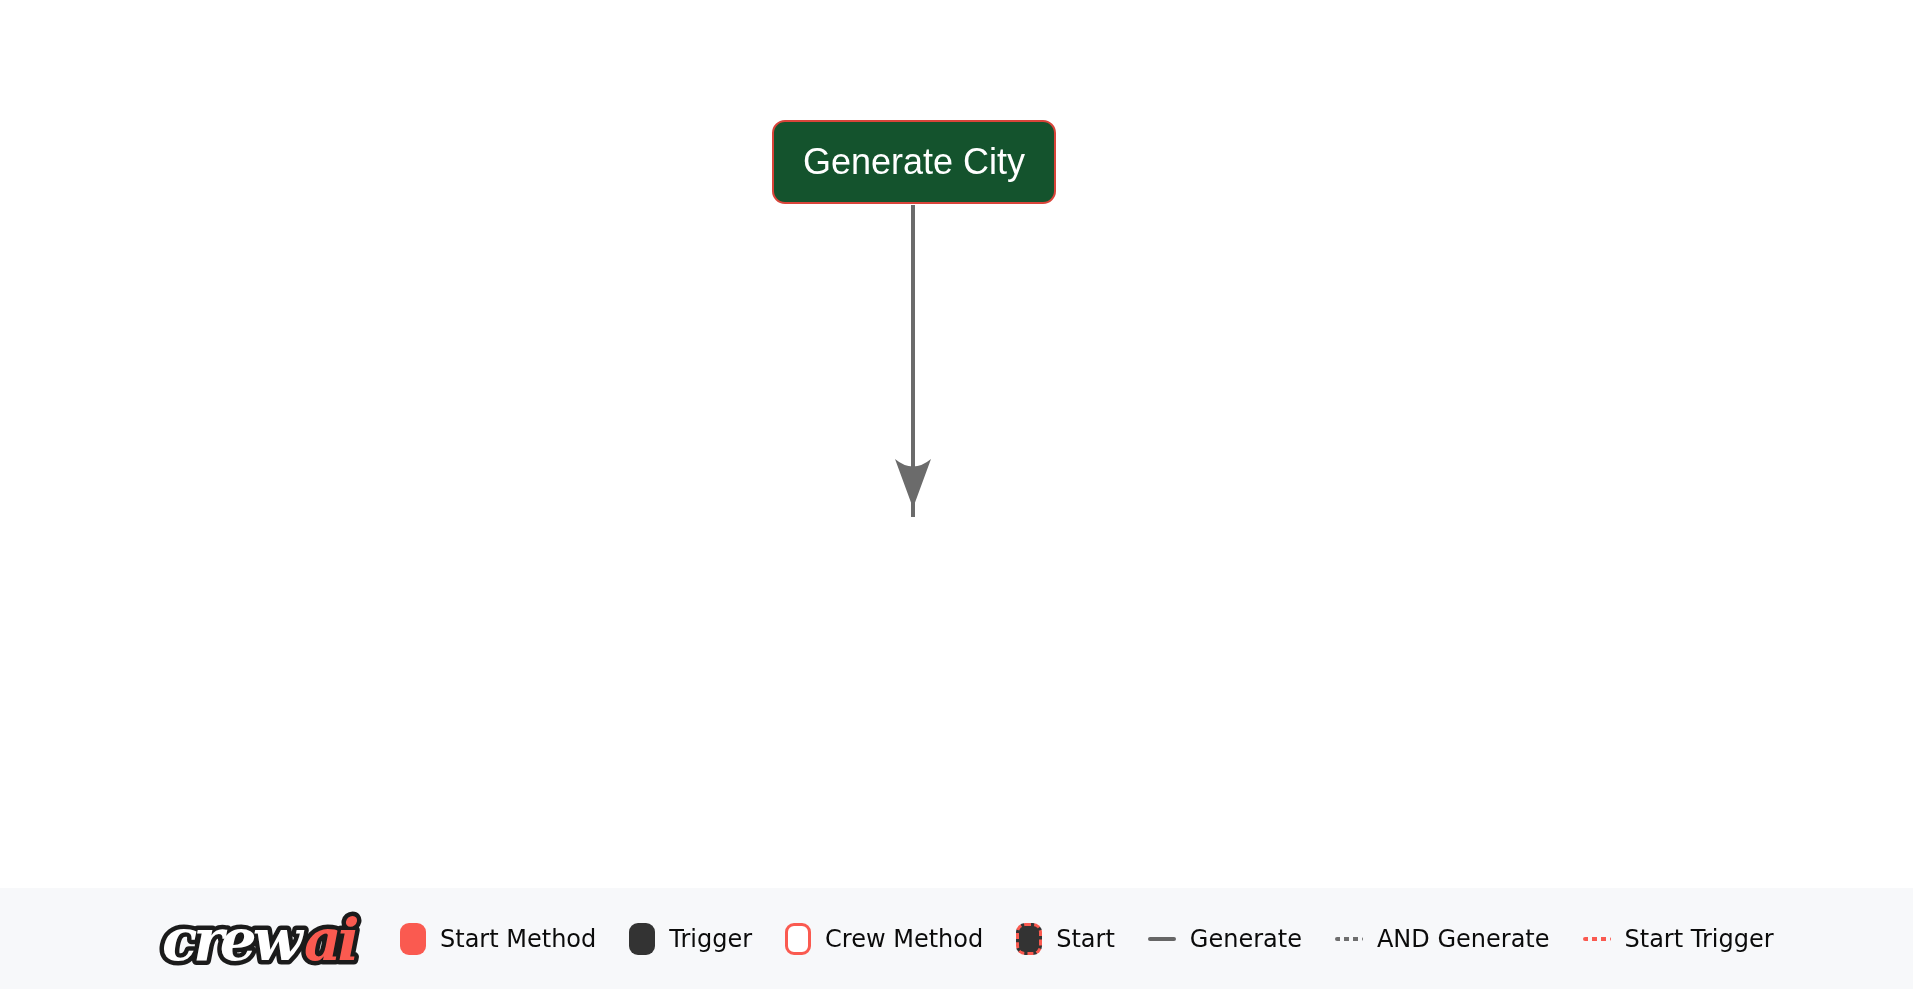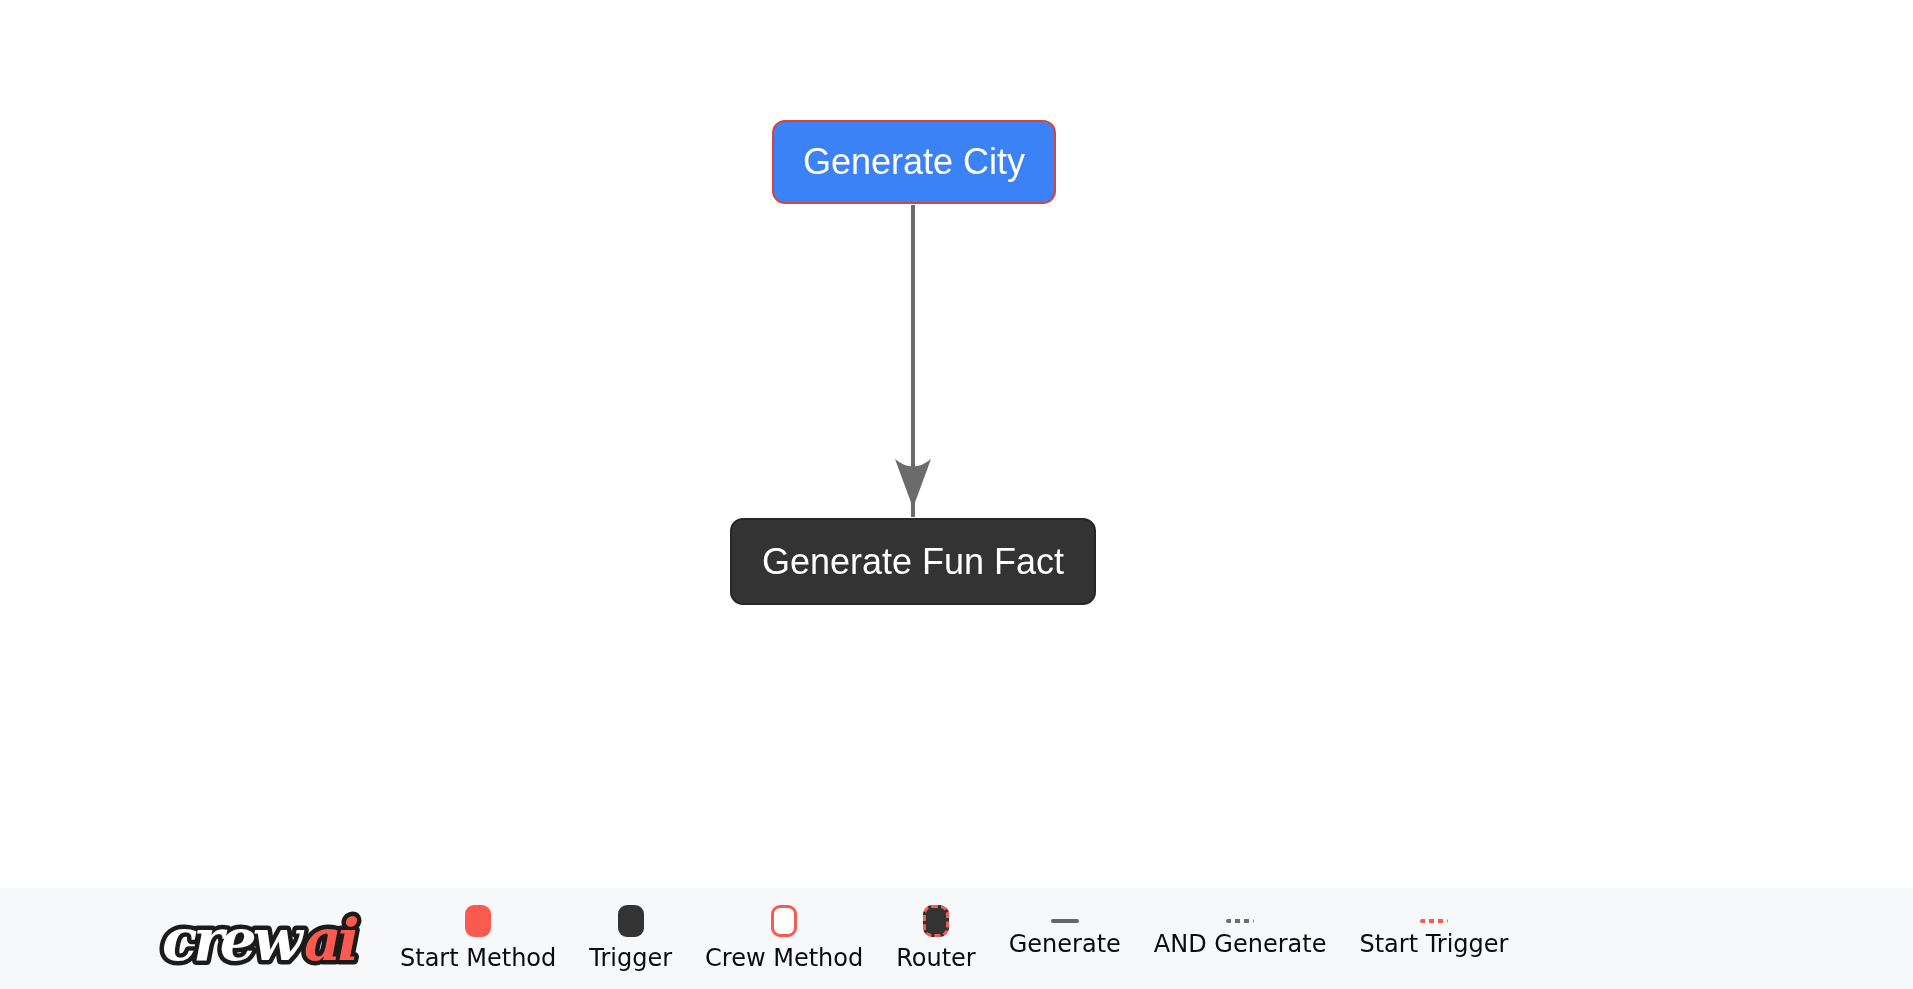--- a/index.html
+++ b/index.html
@@ -42,21 +42,21 @@
     white-space: nowrap;
     box-sizing: border-box;
     cursor: pointer;
     font-family: "Liberation Sans", sans-serif;
   }
   #node-generate-city {
     left: 772px;
     top: 120px;
     width: 284px;
     height: 84px;
-    background: #3b82f6;
+    background: #14532d;
     border: 2px solid #D9443A;
   }
   #node-generate-fun-fact {
     left: 730px;
     top: 518px;
     width: 366px;
     height: 87px;
     background: #333333;
     border: 2px solid #262626;
   }
@@ -80,22 +80,21 @@
   }
   #legend-items {
     display: flex;
     align-items: center;
     margin-left: 22px;
     gap: 33px;
   }
   .legend-item {
     display: flex;
     align-items: center;
-    gap: 7px;
-    flex-direction: column;
+    gap: 14px;
   }
   .legend-label {
     font-family: "DejaVu Sans", sans-serif;
     font-size: 24px;
     color: #0b0b0b;
     white-space: nowrap;
   }
   .swatch {
     width: 26px;
     height: 32px;
@@ -132,23 +131,20 @@
       <g>
         <line x1="913" y1="205" x2="913" y2="517" stroke="#6b6b6b" stroke-width="4"></line>
         <path d="M 913 508 L 895 459 Q 913 474 931 459 Z" fill="#6b6b6b"></path>
       </g>
     </svg>
 
     <div class="flow-node" id="node-generate-city">
       <span>Generate City</span>
     </div>
 
-    <div class="flow-node" id="node-generate-fun-fact">
-      <span>Generate Fun Fact</span>
-    </div>
   </div>
 
   <div id="legend-bar">
 
     <svg id="logo" viewBox="0 0 222 86" xmlns="http://www.w3.org/2000/svg">
       <g font-family="DejaVu Serif, serif" font-style="italic" font-weight="bold" font-size="58" letter-spacing="-4" stroke="#1b1b1b" stroke-width="9" stroke-linejoin="round" paint-order="stroke">
         <text x="6" y="64" fill="#ffffff"><tspan>crew</tspan></text>
         <text x="148" y="64" fill="#FA5A50"><tspan>ai</tspan></text>
       </g>
     </svg>
@@ -165,21 +161,21 @@
         <span class="legend-label">Trigger</span>
       </div>
 
       <div class="legend-item">
         <span class="swatch swatch-crew"></span>
         <span class="legend-label">Crew Method</span>
       </div>
 
       <div class="legend-item">
         <span class="swatch swatch-router"></span>
-        <span class="legend-label">Router</span>
+        <span class="legend-label">Start</span>
       </div>
 
       <div class="legend-item">
         <span class="line-swatch line-trigger"></span>
         <span class="legend-label">Generate</span>
       </div>
 
       <div class="legend-item">
         <span class="line-swatch line-and"></span>
         <span class="legend-label">AND Generate</span>

